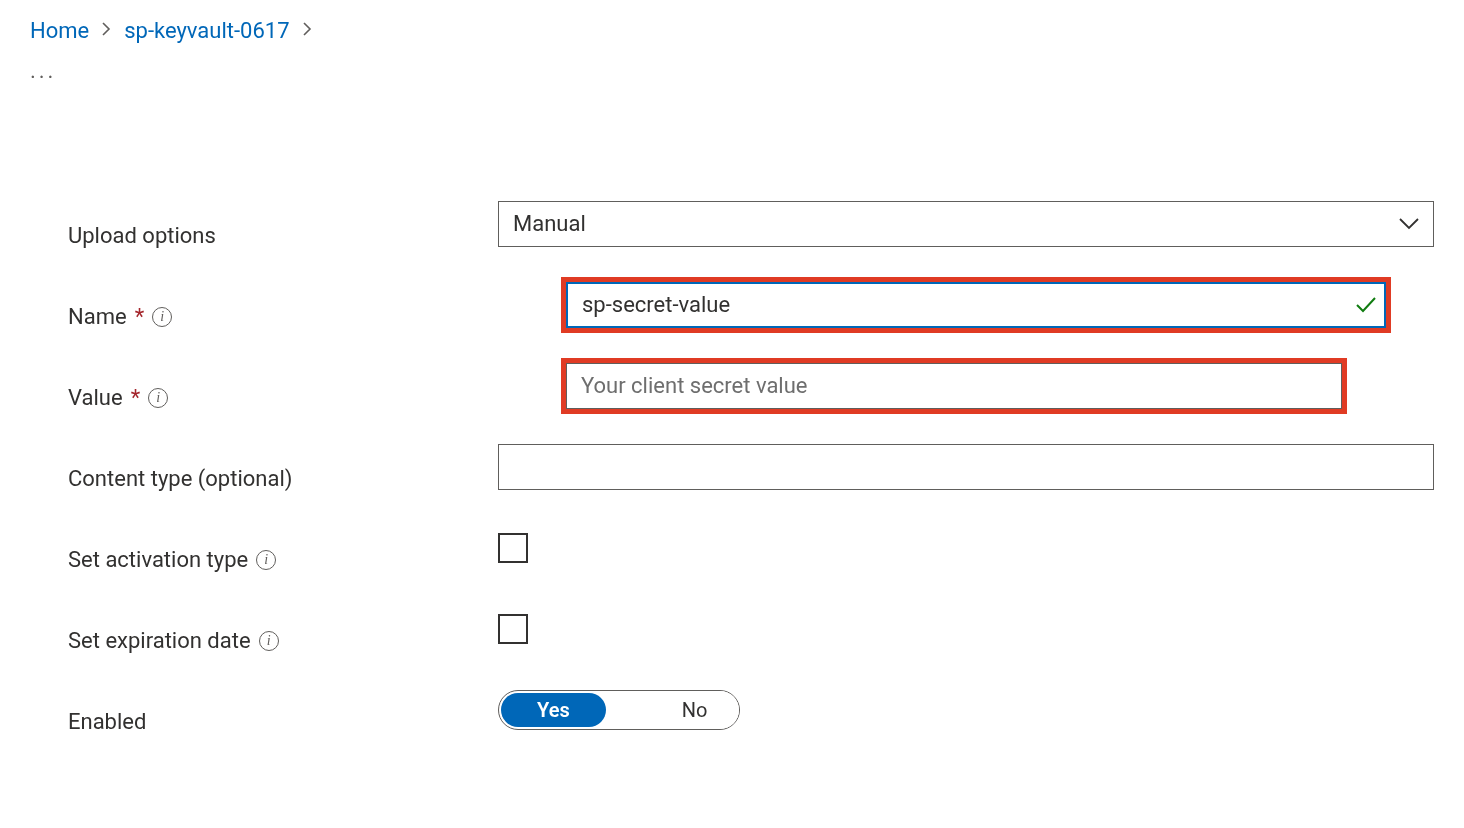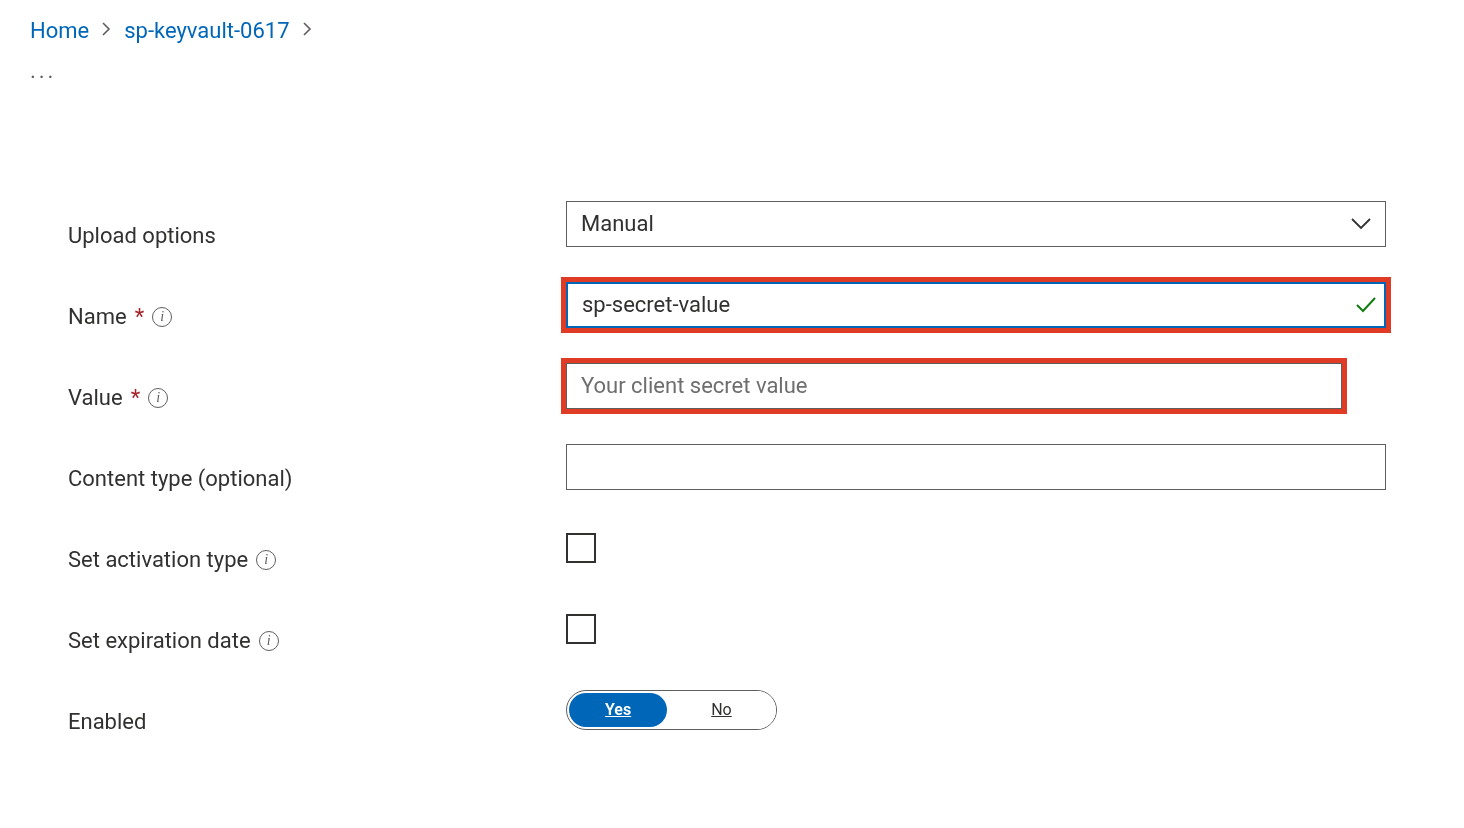--- a/index.html
+++ b/index.html
@@ -80,21 +80,21 @@
       border-radius: 50%;
       font-size: 14px;
       color: #605e5c;
       font-family: Georgia, serif;
       font-style: italic;
       cursor: pointer;
       line-height: 1;
     }
     .field-col {
       flex: 0 0 auto;
-      width: 820px;
+      width: 936px;
       position: relative;
     }
     .control {
       width: 100%;
       height: 46px;
       border: 1px solid #605e5c;
       background: #ffffff;
       padding: 0 14px;
       font-size: 22px;
       font-family: inherit;
@@ -153,37 +153,37 @@
       border: 1px solid #605e5c;
       border-radius: 22px;
       overflow: hidden;
       height: 40px;
     }
     .toggle-opt {
       display: flex;
       align-items: center;
       justify-content: center;
       padding: 0 36px;
-      font-size: 16px;
+      font-size: 20px;
       cursor: pointer;
       background: #ffffff;
       color: #323130;
       border: none;
       font-family: inherit;
-      text-decoration: underline;
     }
     .toggle-opt.active {
       background: #0067b8;
       color: #ffffff;
       font-weight: 600;
       border-radius: 20px;
       margin: 2px 0 2px 2px;
     }
     .toggle-opt:not(.active) {
-      padding: 0 44px;
+      padding: 0 32px;
+      margin-left: 44px;
     }
   </style>
 </head>
 <body>
 
 <nav class="breadcrumb">
   <a>Home</a>
   <span class="sep">
     <svg width="11" height="16" viewBox="0 0 11 16">
         <path d="M2 2 L8 8 L2 14" fill="none" stroke="#605e5c" stroke-width="1.6"></path>

